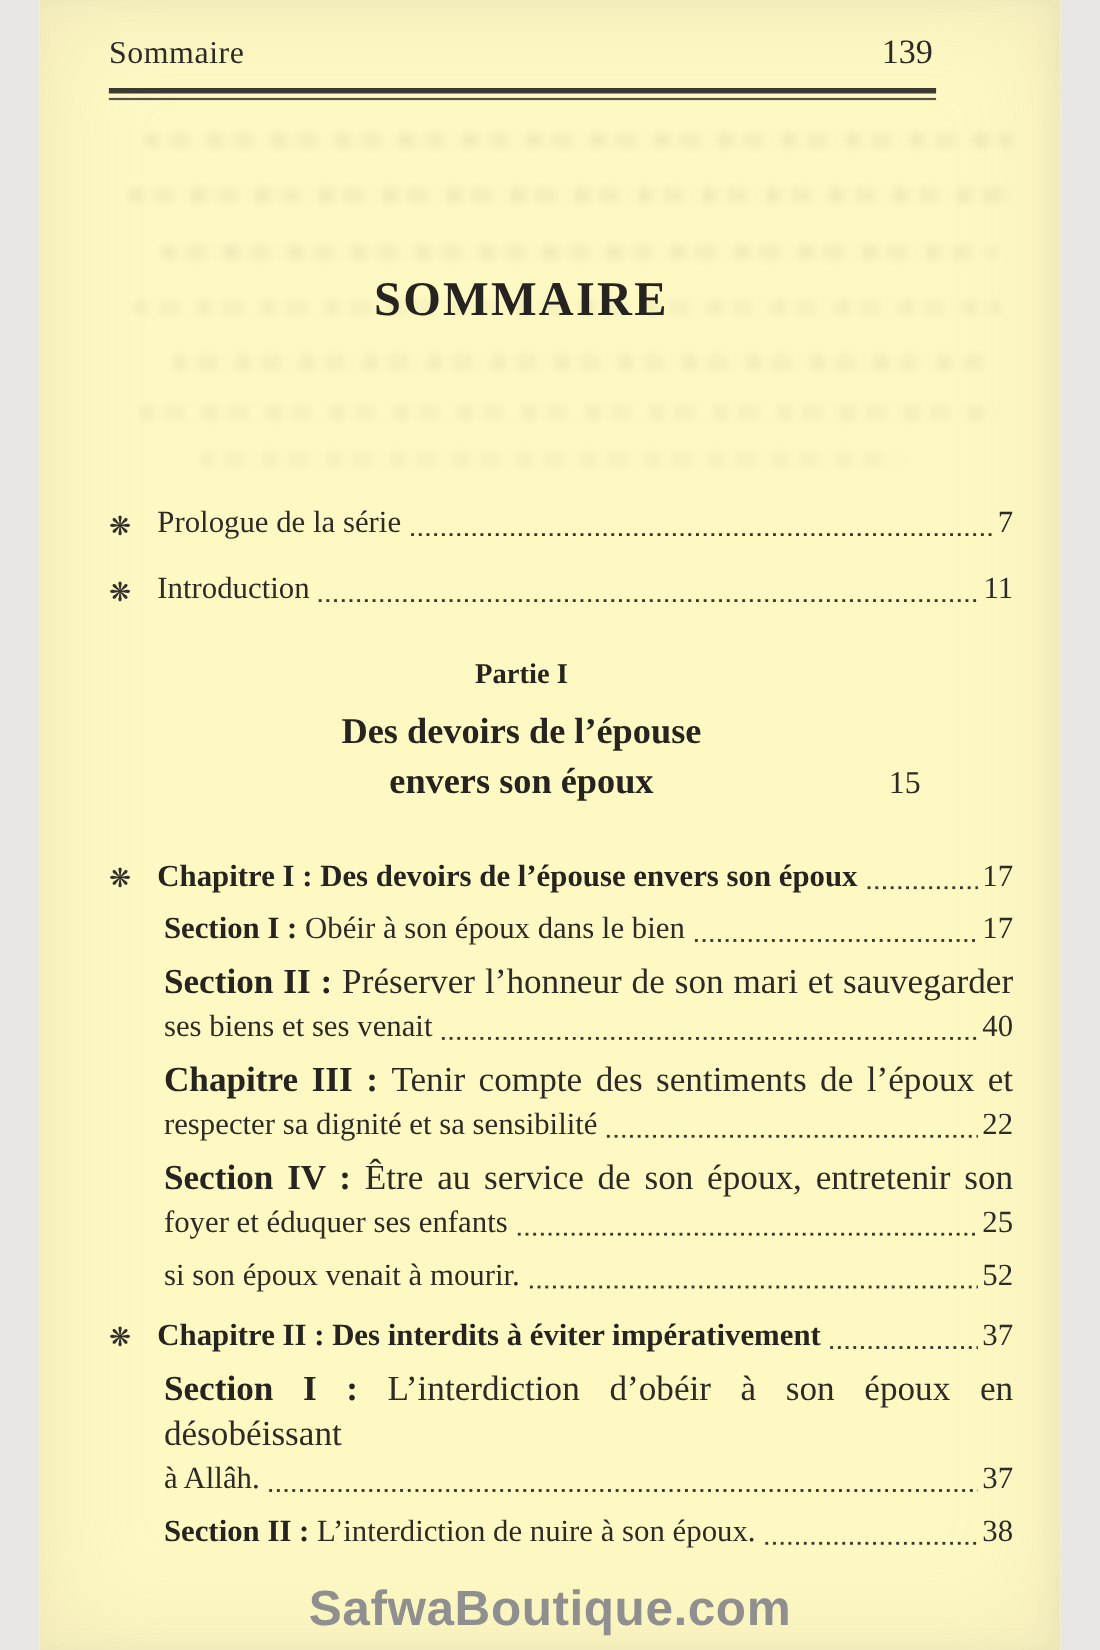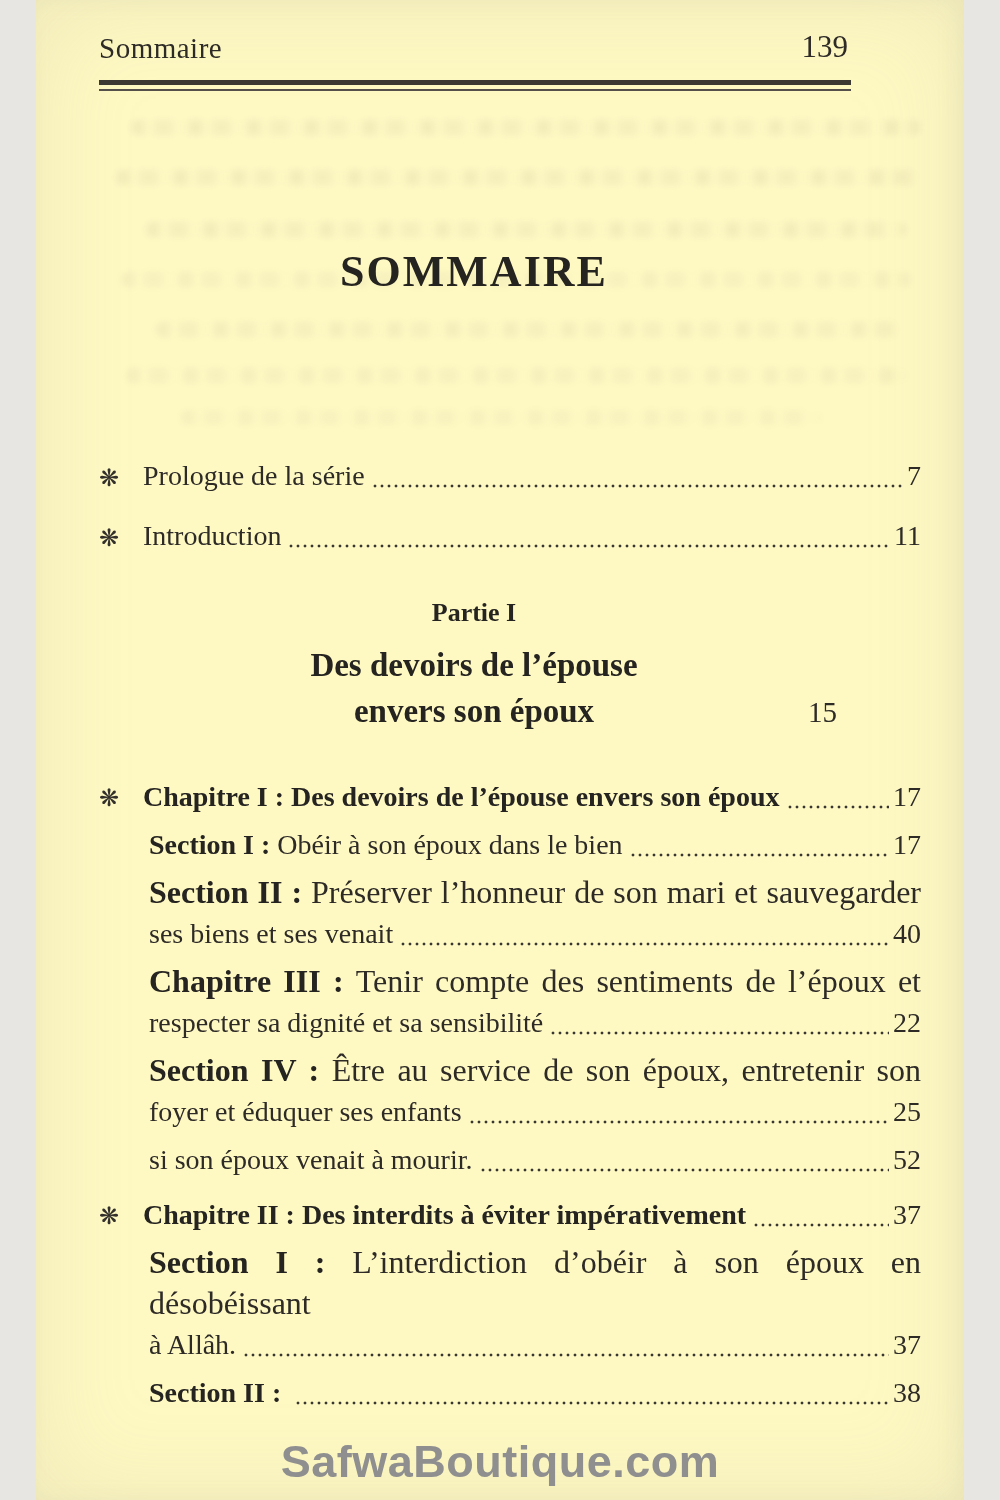--- a/index.html
+++ b/index.html
@@ -183,20 +183,21 @@
     <div class="leaderline">
       <span class="txt2">à Allâh.</span>
       <span class="dots"></span>
       <span class="num">37</span>
     </div>
   </div>
 
   <div class="sec">
     <div class="leaderline">
       <span class="lbl">Section II : </span>
+      <span class="txt">L’interdiction de nuire à son époux.</span>
       <span class="dots"></span>
       <span class="num">38</span>
     </div>
   </div>
 </div>
   </div>
 </div>
 
   <div class="watermark">SafwaBoutique.com</div>
 </div>

